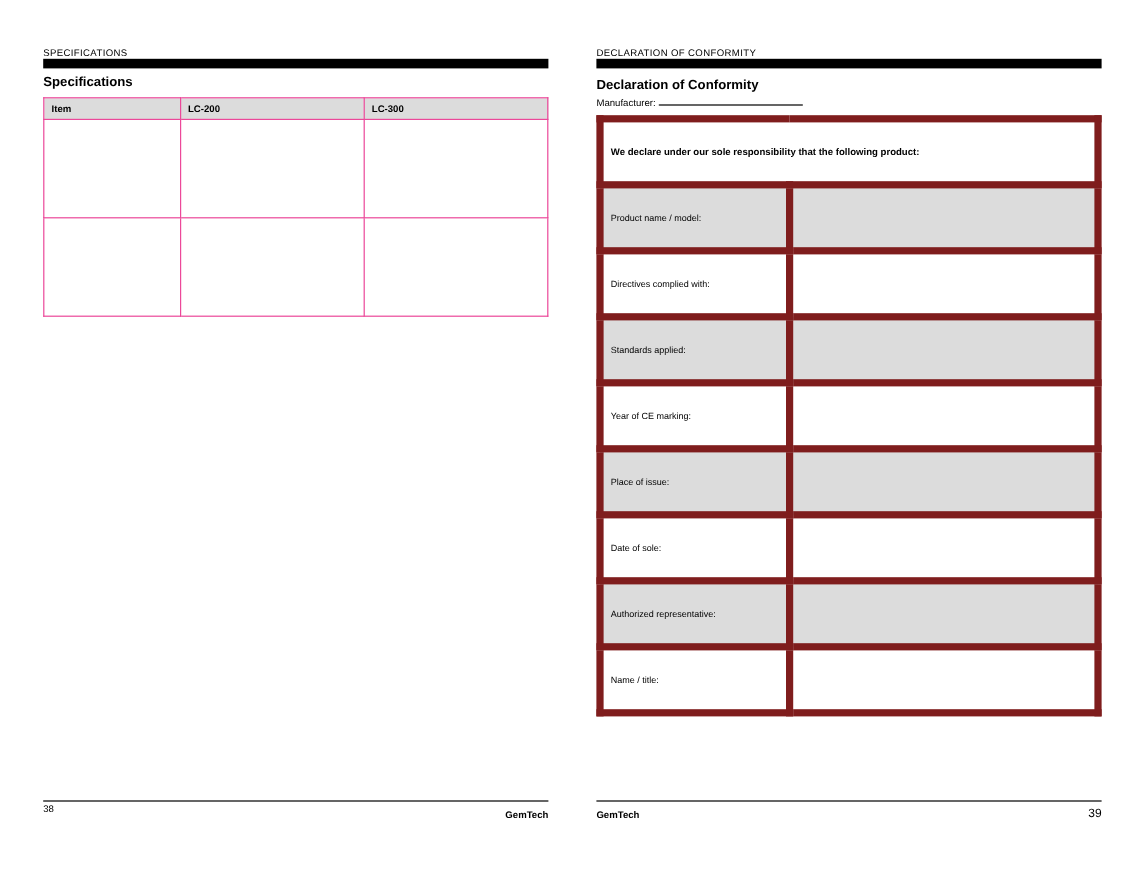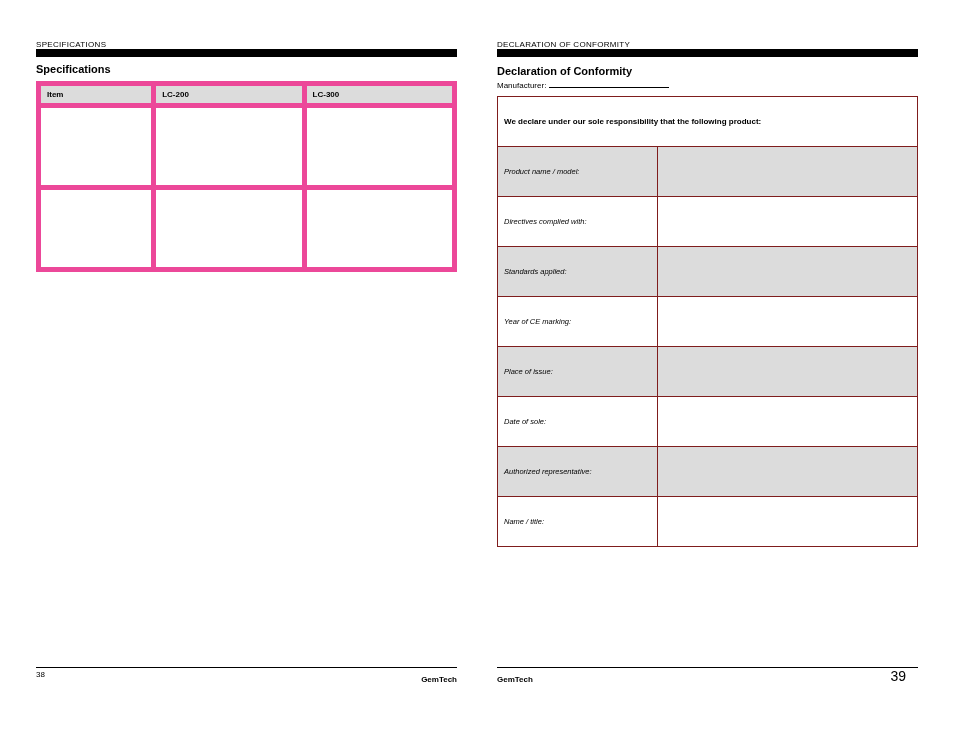--- a/index.html
+++ b/index.html
@@ -30,59 +30,59 @@
     margin-bottom: 6px;
   }
   .overline { font-size: 8px; letter-spacing: 0.3px; }
   .spec-title { font-size: 11px; font-weight: bold; margin-bottom: 6px; }
   .spec-table {
     border: 1px solid #000;
     width: 100%;
     border-collapse: collapse;
   }
   .spec-table th, .spec-table td {
-    border: 5px solid #ec4899;
+    border: 1px solid #ec4899;
     padding: 4px 6px;
     font-size: 8px;
     text-align: left;
     vertical-align: top;
     margin-left: 48px;
   }
   .spec-table th { background: #dcdcdc; font-weight: bold; height: 14px; }
   .spec-table td { height: 82px; }
   
   .decl-title { font-size: 11px; font-weight: bold; margin: 2px 0 4px; }
   .mf-line { font-size: 8px; margin-bottom: 2px; }
   .underline { border-bottom: 1px solid #000; display: inline-block; min-width: 120px; }
   .decl-table {
     width: 100%;
     border: 1px solid #000;
     border-collapse: collapse;
     margin-top: 4px;
   }
   .decl-table td {
-    border: 1px solid #7f1d1d;
+    border: 6px solid #7f1d1d;
     font-size: 7.5px;
     padding: 20px 6px;
     vertical-align: top;
   }
   .shade { background: #dcdcdc; }
   .decl-header td { height: 20px; font-weight: bold; font-size: 8px; }
-  .decl-lab { width: 38%; font-style: italic; }
+  .decl-lab { width: 38%; }
   .decl-val { width: 62%; }
   .thin-link { border-bottom: 1px solid #000; display: inline-block; }
   .footer-line {
     position: absolute;
     bottom: 30px;
     left: 0; right: 0;
     border-top: 1px solid #000;
     height: 0;
   }
   .footer-num-left { position: absolute; bottom: 19px; left: 0; font-size: 8px; }
-  .footer-num-right { position: absolute; bottom: 14px; right: 12px; font-size: 14px; }
+  .footer-num-right { position: absolute; bottom: 14px; right: 0; font-size: 10px; }
   .footer-brand-left { position: absolute; bottom: 14px; right: 0; font-size: 8px; font-weight: bold; }
   .footer-brand-right { position: absolute; bottom: 14px; left: 0; font-size: 8px; font-weight: bold; }
 </style>
 </head>
 <body>
 
 <div class="spread">
 
   <div class="page">
     <div class="overline">SPECIFICATIONS</div>

